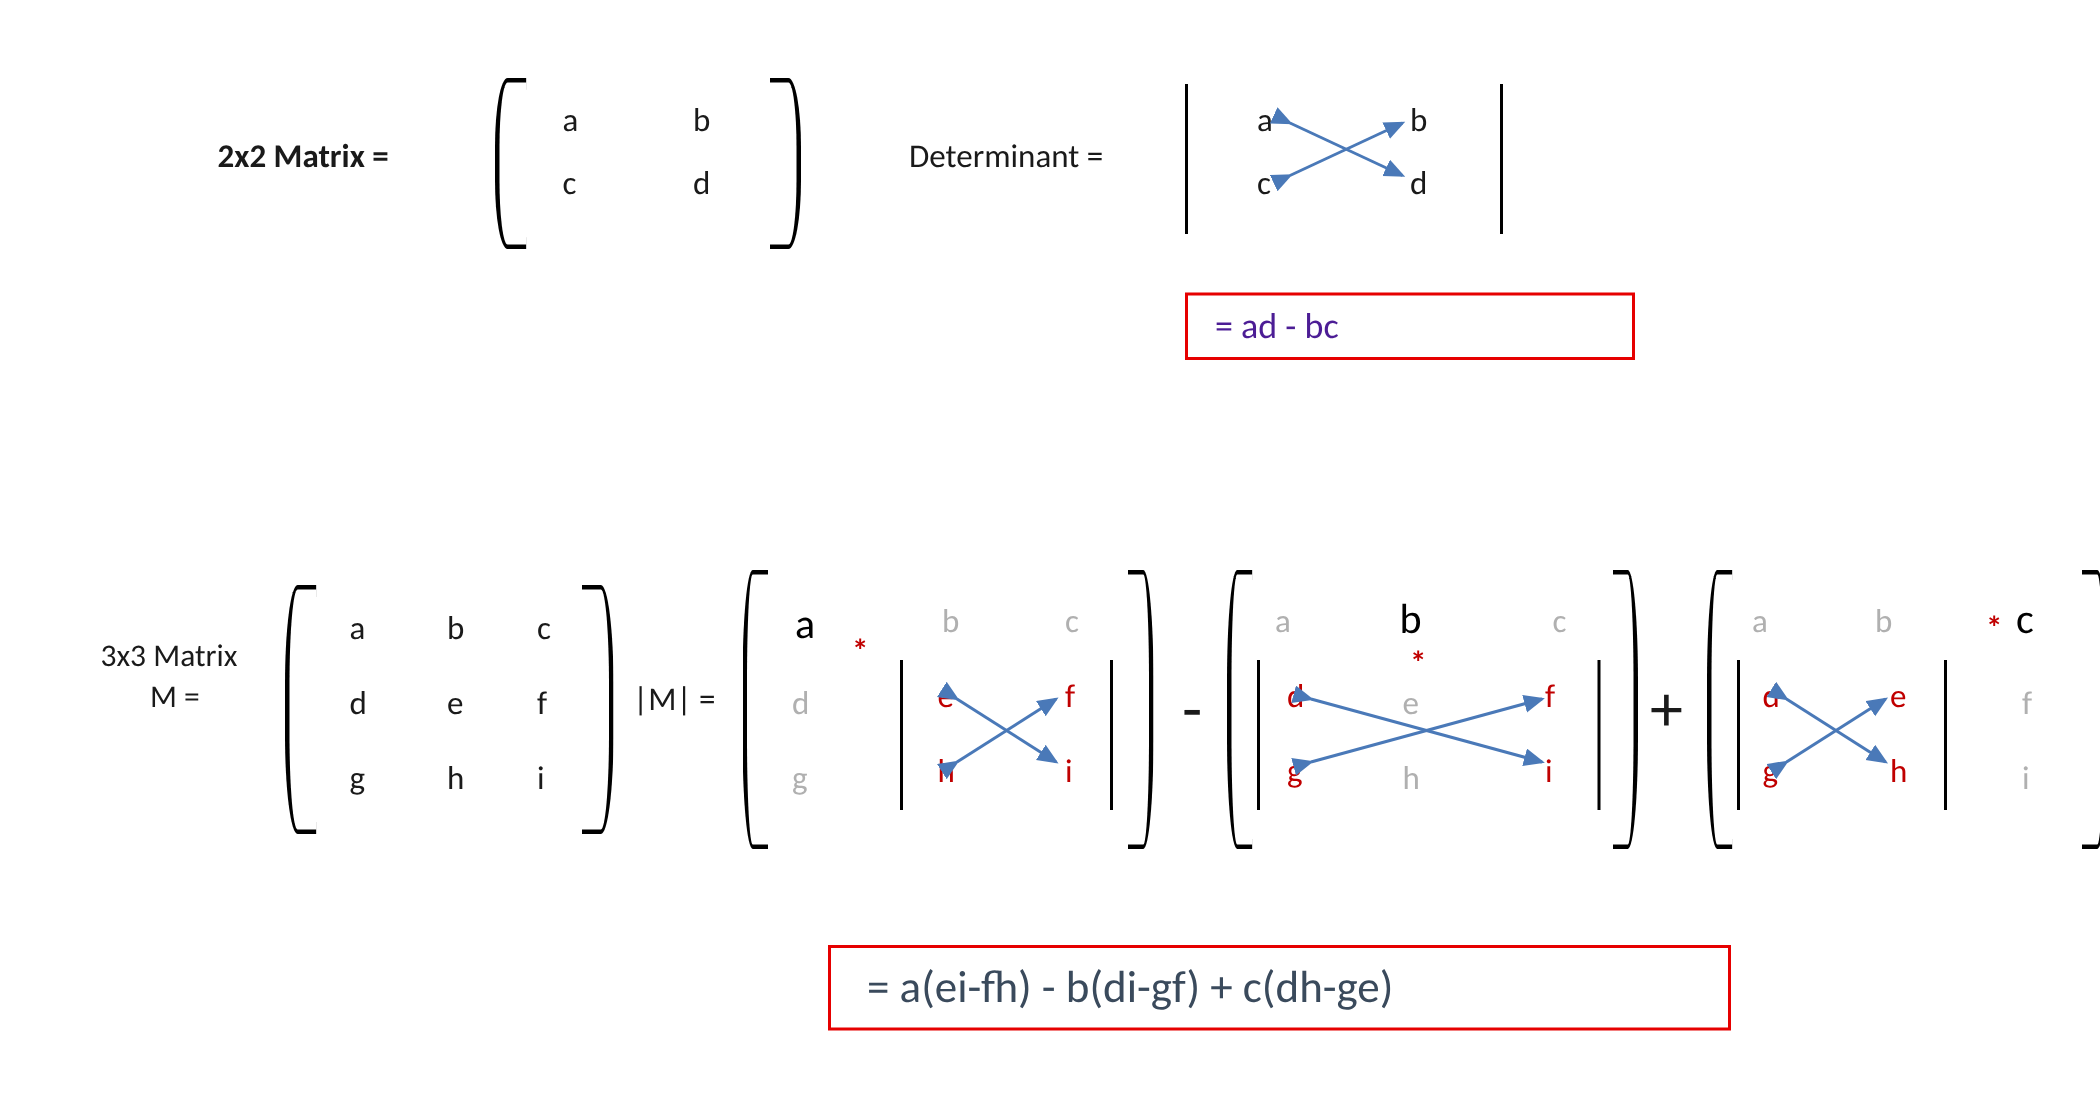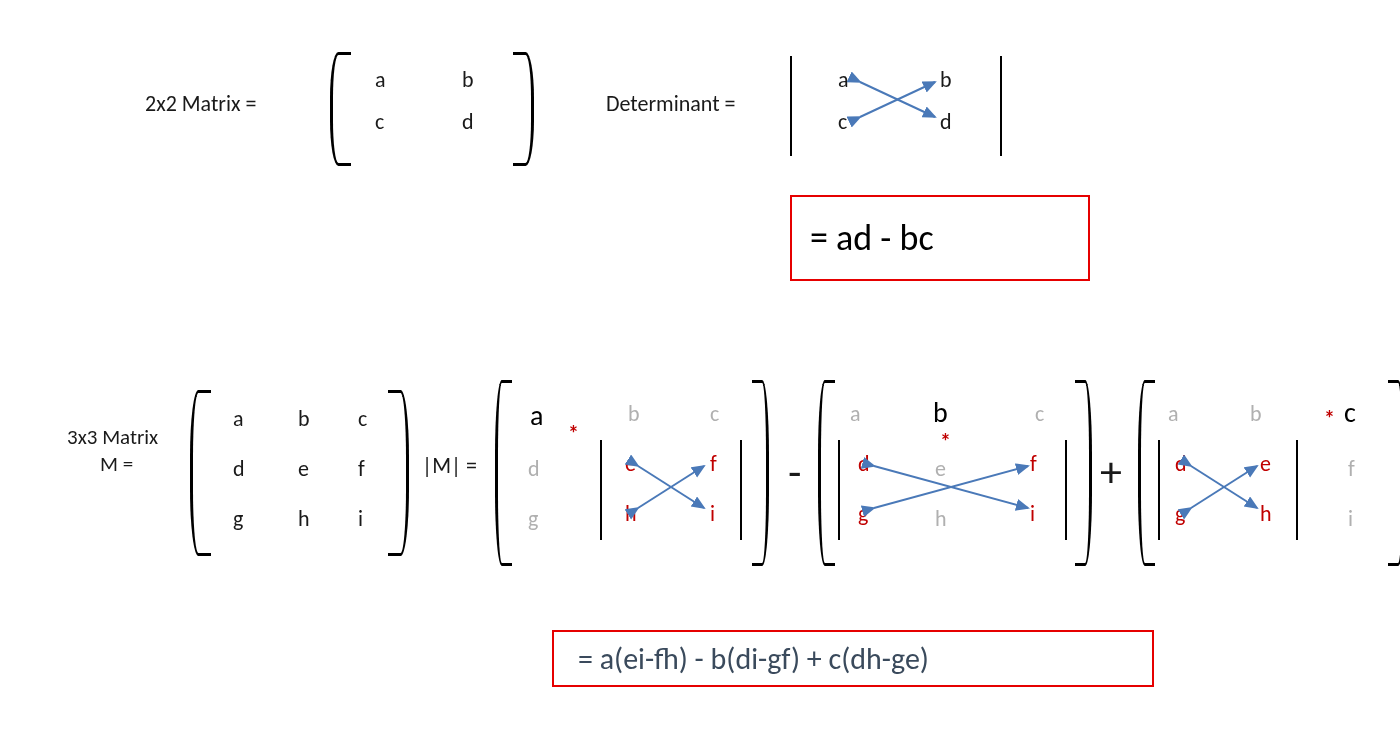--- a/index.html
+++ b/index.html
@@ -10,23 +10,23 @@
     height: 736px;
     position: relative;
     color: #1a1a1a;
   }
   .abs { position: absolute; }
   .lbl { font-size: 22px; }
   .lbl-sm { font-size: 21px; text-align: center; line-height: 1.2; }
   .cell { font-size: 22px; text-align: center; }
   .result-box {
     border: 2px solid #e60000;
-    font-size: 36px;
-    color: #000000;
-    padding: 19px 18px;
+    font-size: 24px;
+    color: #4c1d95;
+    padding: 6px 18px;
   }
   .big-result {
     border: 2px solid #e60000;
     font-size: 30px;
     color: #3a4a5c;
     padding: 8px 24px;
   }
   .op { font-size: 44px; font-weight: 400; }
   .paren {
     border: 3px solid #000;
@@ -39,21 +39,21 @@
   .red { color: #c00000; }
   .blk { color: #000; font-size: 28px; font-weight: 400;}
   .star { color: #c00000; font-size: 22px; font-weight: bold; }
   svg.arrow { position: absolute; overflow: visible; pointer-events: none; }
   .arrow-line { stroke: #4a79b8; stroke-width: 2; }
   .arrow-head { fill: #4a79b8; }
 </style>
 </head>
 <body>
 
-<div class="abs lbl" style="left:145px; top:90px;">2x2 Matrix  =</div>
+<div class="abs lbl" style="left:145px; top:90px;font-weight:bold;">2x2 Matrix  =</div>
 
 <div class="abs paren paren-l" style="left:330px; top:52px; width:18px; height:108px;"></div>
 <div class="abs paren paren-r" style="left:513px; top:52px; width:18px; height:108px;"></div>
 <div class="abs cell" style="left:375px; top:66px;">a</div>
 <div class="abs cell" style="left:462px; top:66px;">b</div>
 <div class="abs cell" style="left:375px; top:108px;">c</div>
 <div class="abs cell" style="left:462px; top:108px;">d</div>
 
 <div class="abs lbl" style="left:606px; top:90px;">Determinant =</div>
 

